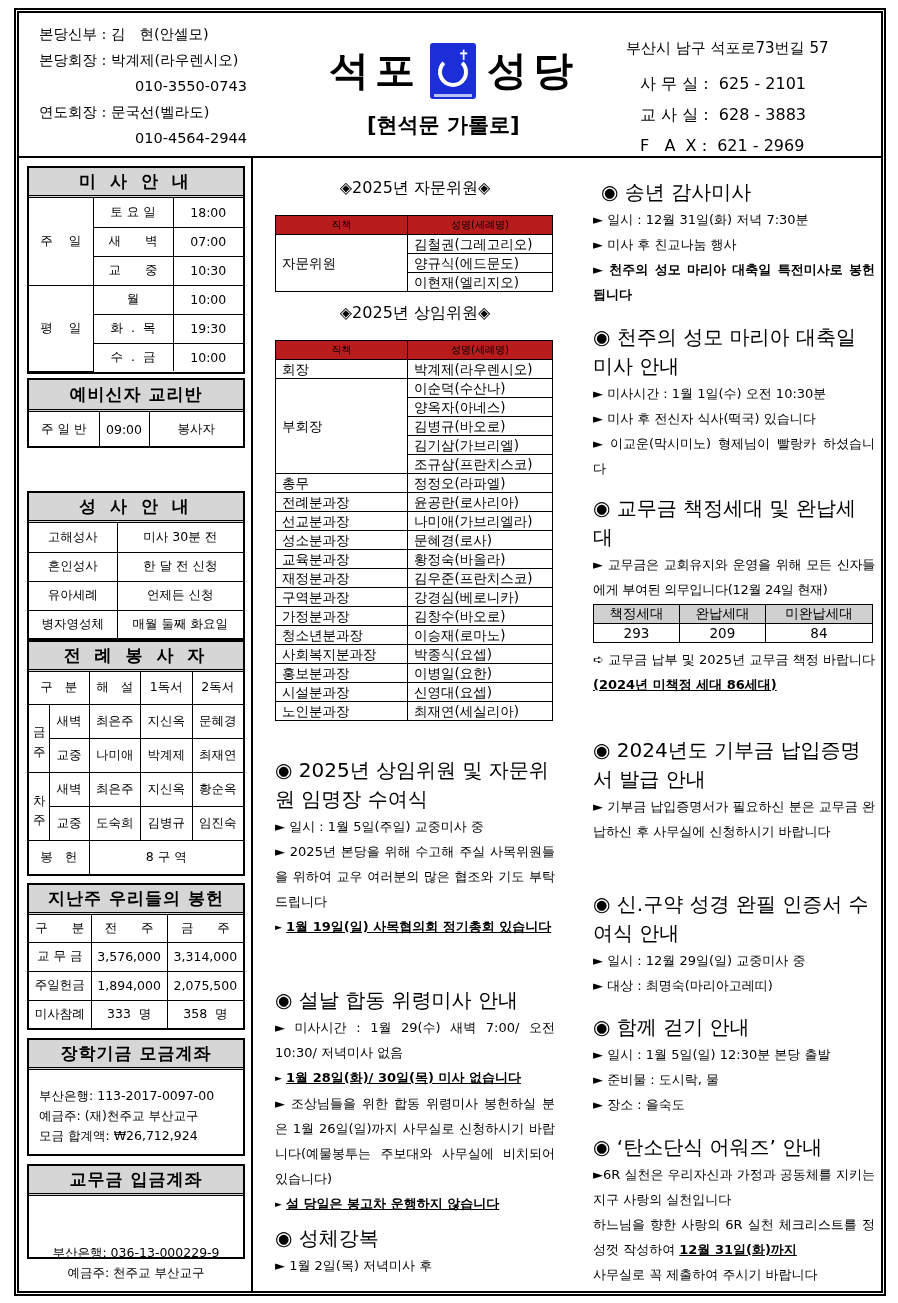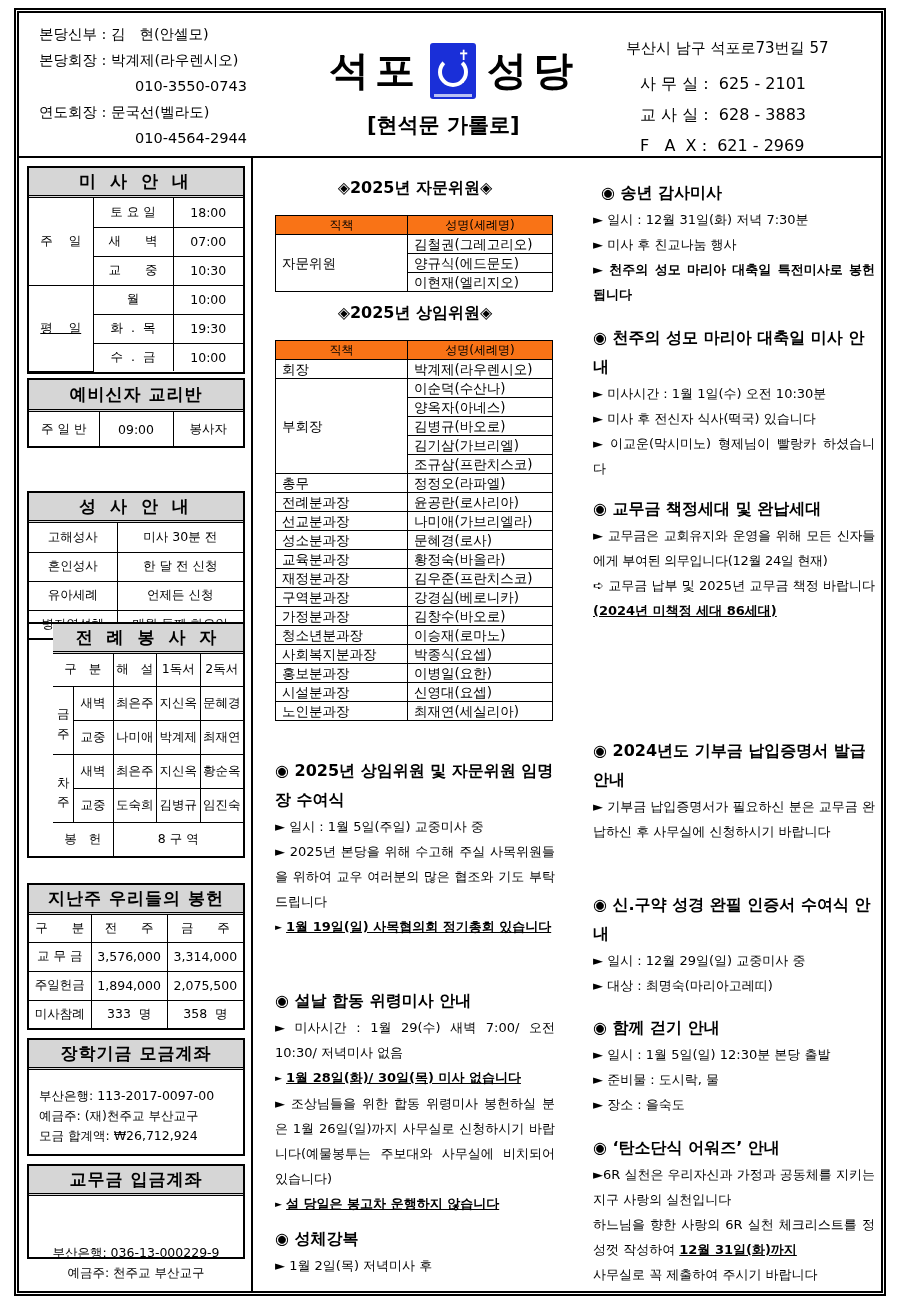--- a/index.html
+++ b/index.html
@@ -25,26 +25,26 @@
 .box .bh{background:#d6d6d6;text-align:center;font-weight:bold;font-size:17px;border-bottom:3px double #000;letter-spacing:4px;}
 table{border-collapse:collapse;width:100%;}
 .box td{border:1px solid #000;text-align:center;font-size:12.5px;}
 .box tr:first-child td{border-top:none;}
 .box td:first-child{border-left:none;}
 .box td:last-child{border-right:none;}
 .box tr:last-child td{border-bottom:none;text-align:center;}
 .acct{padding:16px 10px;font-size:12.5px;line-height:20px;}
 .midcol{position:absolute;left:236px;top:145px;width:320px;}
 .rightcol{position:absolute;left:574px;top:145px;width:282px;}
-.sec-title{text-align:center;font-weight:bold;font-size:16px;}
+.sec-title{text-align:center;font-weight:normal;font-size:16px;}
 .tbl2{position:absolute;left:20px;width:278px;border:1px solid #000;}
 .tbl2 td{border:1px solid #000;font-size:13.5px;padding:0 6px;height:19px;line-height:17px;}
-.tbl2 th{background:#f97316;border:1px solid #000;font-weight:normal;font-size:12px;height:19px;}
+.tbl2 th{background:#b91c1c;border:1px solid #000;font-weight:normal;font-size:10px;height:19px;}
 .tbl2 td.pos{width:132px;}
-.note-h{font-weight:bold;font-size:16px;line-height:29px;}
+.note-h{font-weight:normal;font-size:20px;line-height:29px;}
 .note-p{font-size:13px;line-height:25px;text-align:justify;}
 .note-p.b{font-weight:bold;}
 .u{text-decoration:underline;font-weight:bold;}
 .arr{font-size:9px;vertical-align:middle;}
 .tbl3{width:280px;border:1px solid #000;margin:2px 0 4px 0;}
 .tbl3 th{background:#d0d0d0;border:1px solid #000;font-weight:normal;font-size:13.5px;height:19px;}
 .tbl3 td{border:1px solid #000;font-size:13.5px;text-align:center;height:19px;}
 </style>
 </head>
 <body>
@@ -90,21 +90,21 @@
             </tr>
         <tr style="height:29px;">
               <td style="white-space:pre;">새      벽</td>
               <td>07:00</td>
             </tr>
         <tr style="height:29px;">
               <td style="white-space:pre;">교      중</td>
               <td>10:30</td>
             </tr>
         <tr style="height:29px;">
-              <td rowspan="3" style="white-space:pre;text-decoration:underline;">평    일</td>
+              <td rowspan="3" style="white-space:pre;">평    일</td>
               <td style="white-space:pre;">월</td>
               <td>10:00</td>
             </tr>
         <tr style="height:29px;">
               <td style="white-space:pre;">화  .  목</td>
               <td>19:30</td>
             </tr>
         <tr style="height:28px;">
               <td style="white-space:pre;">수  .  금</td>
               <td>10:00</td>
@@ -113,21 +113,21 @@
         </table>
     </div>
 
     <div class="box" style="top:220px;">
       <div class="bh" style="height:32px;line-height:29px;letter-spacing:1px;">예비신자 교리반</div>
       <table>
         <tbody>
             <tr style="height:34px;">
               <td style="width:70px;">주 일 반</td>
               <td>09:00</td>
-              <td style="width:70px;">봉사자</td>
+              <td style="width:94px;">봉사자</td>
             </tr>
       </tbody>
         </table>
     </div>
 
     <div class="box" style="top:333px;">
       <div class="bh" style="height:30px;line-height:27px;">성 사 안 내</div>
       <table>
         <tbody>
             <tr style="height:29px;">
@@ -143,21 +143,21 @@
               <td>언제든 신청</td>
             </tr>
         <tr style="height:28px;">
               <td>병자영성체</td>
               <td>매월 둘째 화요일</td>
             </tr>
       </tbody>
         </table>
     </div>
 
-    <div class="box" style="top:464px;padding-left:24px;">
+    <div class="box" style="top:482px;">
       <div class="bh" style="height:30px;line-height:27px;">전 례 봉 사 자</div>
       <table>
         <tbody>
             <tr style="height:32px;">
               <td colspan="2" style="white-space:pre;">구   분</td>
               <td style="white-space:pre;">해   설</td>
               <td>1독서</td>
               <td>2독서</td>
             </tr>
         <tr style="height:34px;">
@@ -375,20 +375,34 @@
     <div style="position:absolute;left:0;top:165px;width:282px;">
       <div class="note-h">◉ 천주의 성모 마리아 대축일 미사 안내</div>
       <div class="note-p">► 미사시간 : 1월 1일(수) 오전 10:30분</div>
       <div class="note-p">► 미사 후 전신자 식사(떡국) 있습니다</div>
       <div class="note-p">► 이교운(막시미노) 형제님이 빨랑카 하셨습니다</div>
     </div>
 
     <div style="position:absolute;left:0;top:336px;width:282px;">
       <div class="note-h">◉ 교무금 책정세대 및 완납세대</div>
       <div class="note-p" style="letter-spacing:-0.3px;">► 교무금은 교회유지와 운영을 위해 모든 신자들에게 부여된 의무입니다(12월 24일 현재)</div>
+      <table class="tbl3">
+        <tbody>
+            <tr>
+              <th>책정세대</th>
+              <th>완납세대</th>
+              <th>미완납세대</th>
+            </tr>
+        <tr>
+              <td>293</td>
+              <td>209</td>
+              <td>84</td>
+            </tr>
+      </tbody>
+        </table>
       <div class="note-p"><span>➪ 교무금 납부 및 2025년 교무금 책정 바랍니다</span><span class="u">(2024년 미책정 세대 86세대)</span></div>
     </div>
 
     <div style="position:absolute;left:0;top:578px;width:282px;">
       <div class="note-h">◉ 2024년도 기부금 납입증명서 발급 안내</div>
       <div class="note-p">► 기부금 납입증명서가 필요하신 분은 교무금 완납하신 후 사무실에 신청하시기 바랍니다</div>
     </div>
 
     <div style="position:absolute;left:0;top:732px;width:282px;">
       <div class="note-h">◉ 신.구약 성경 완필 인증서 수여식 안내</div>

